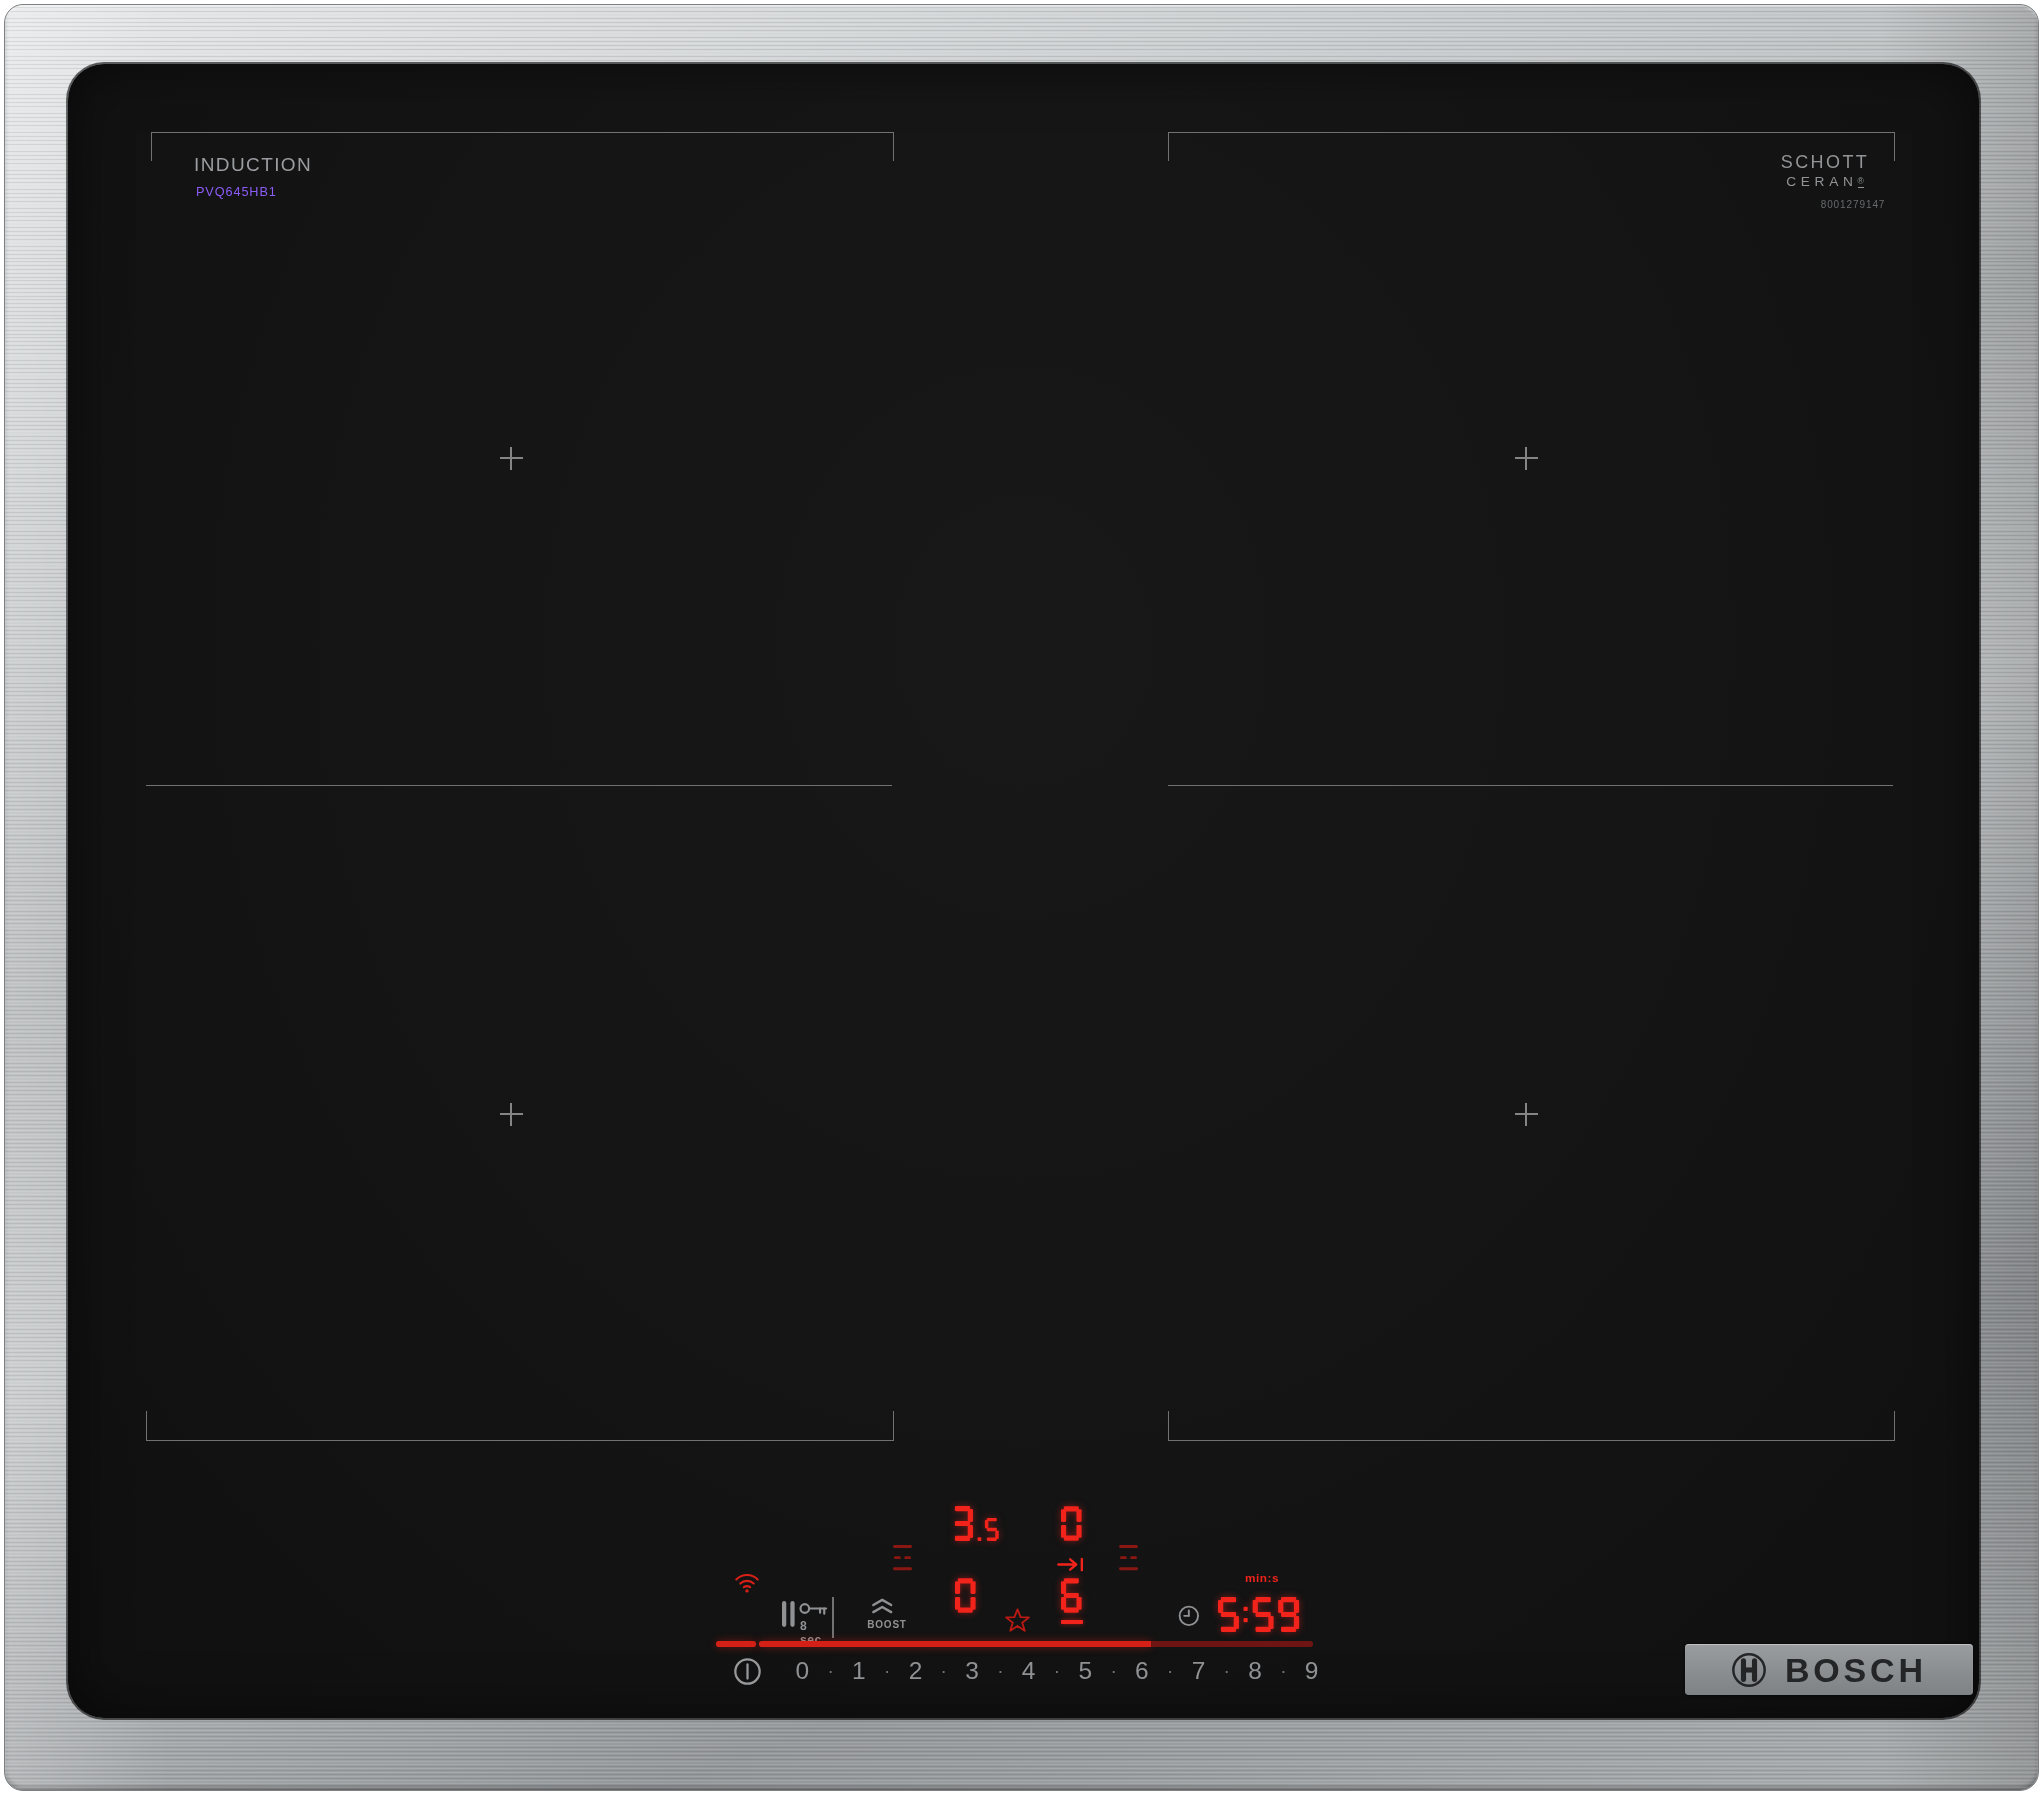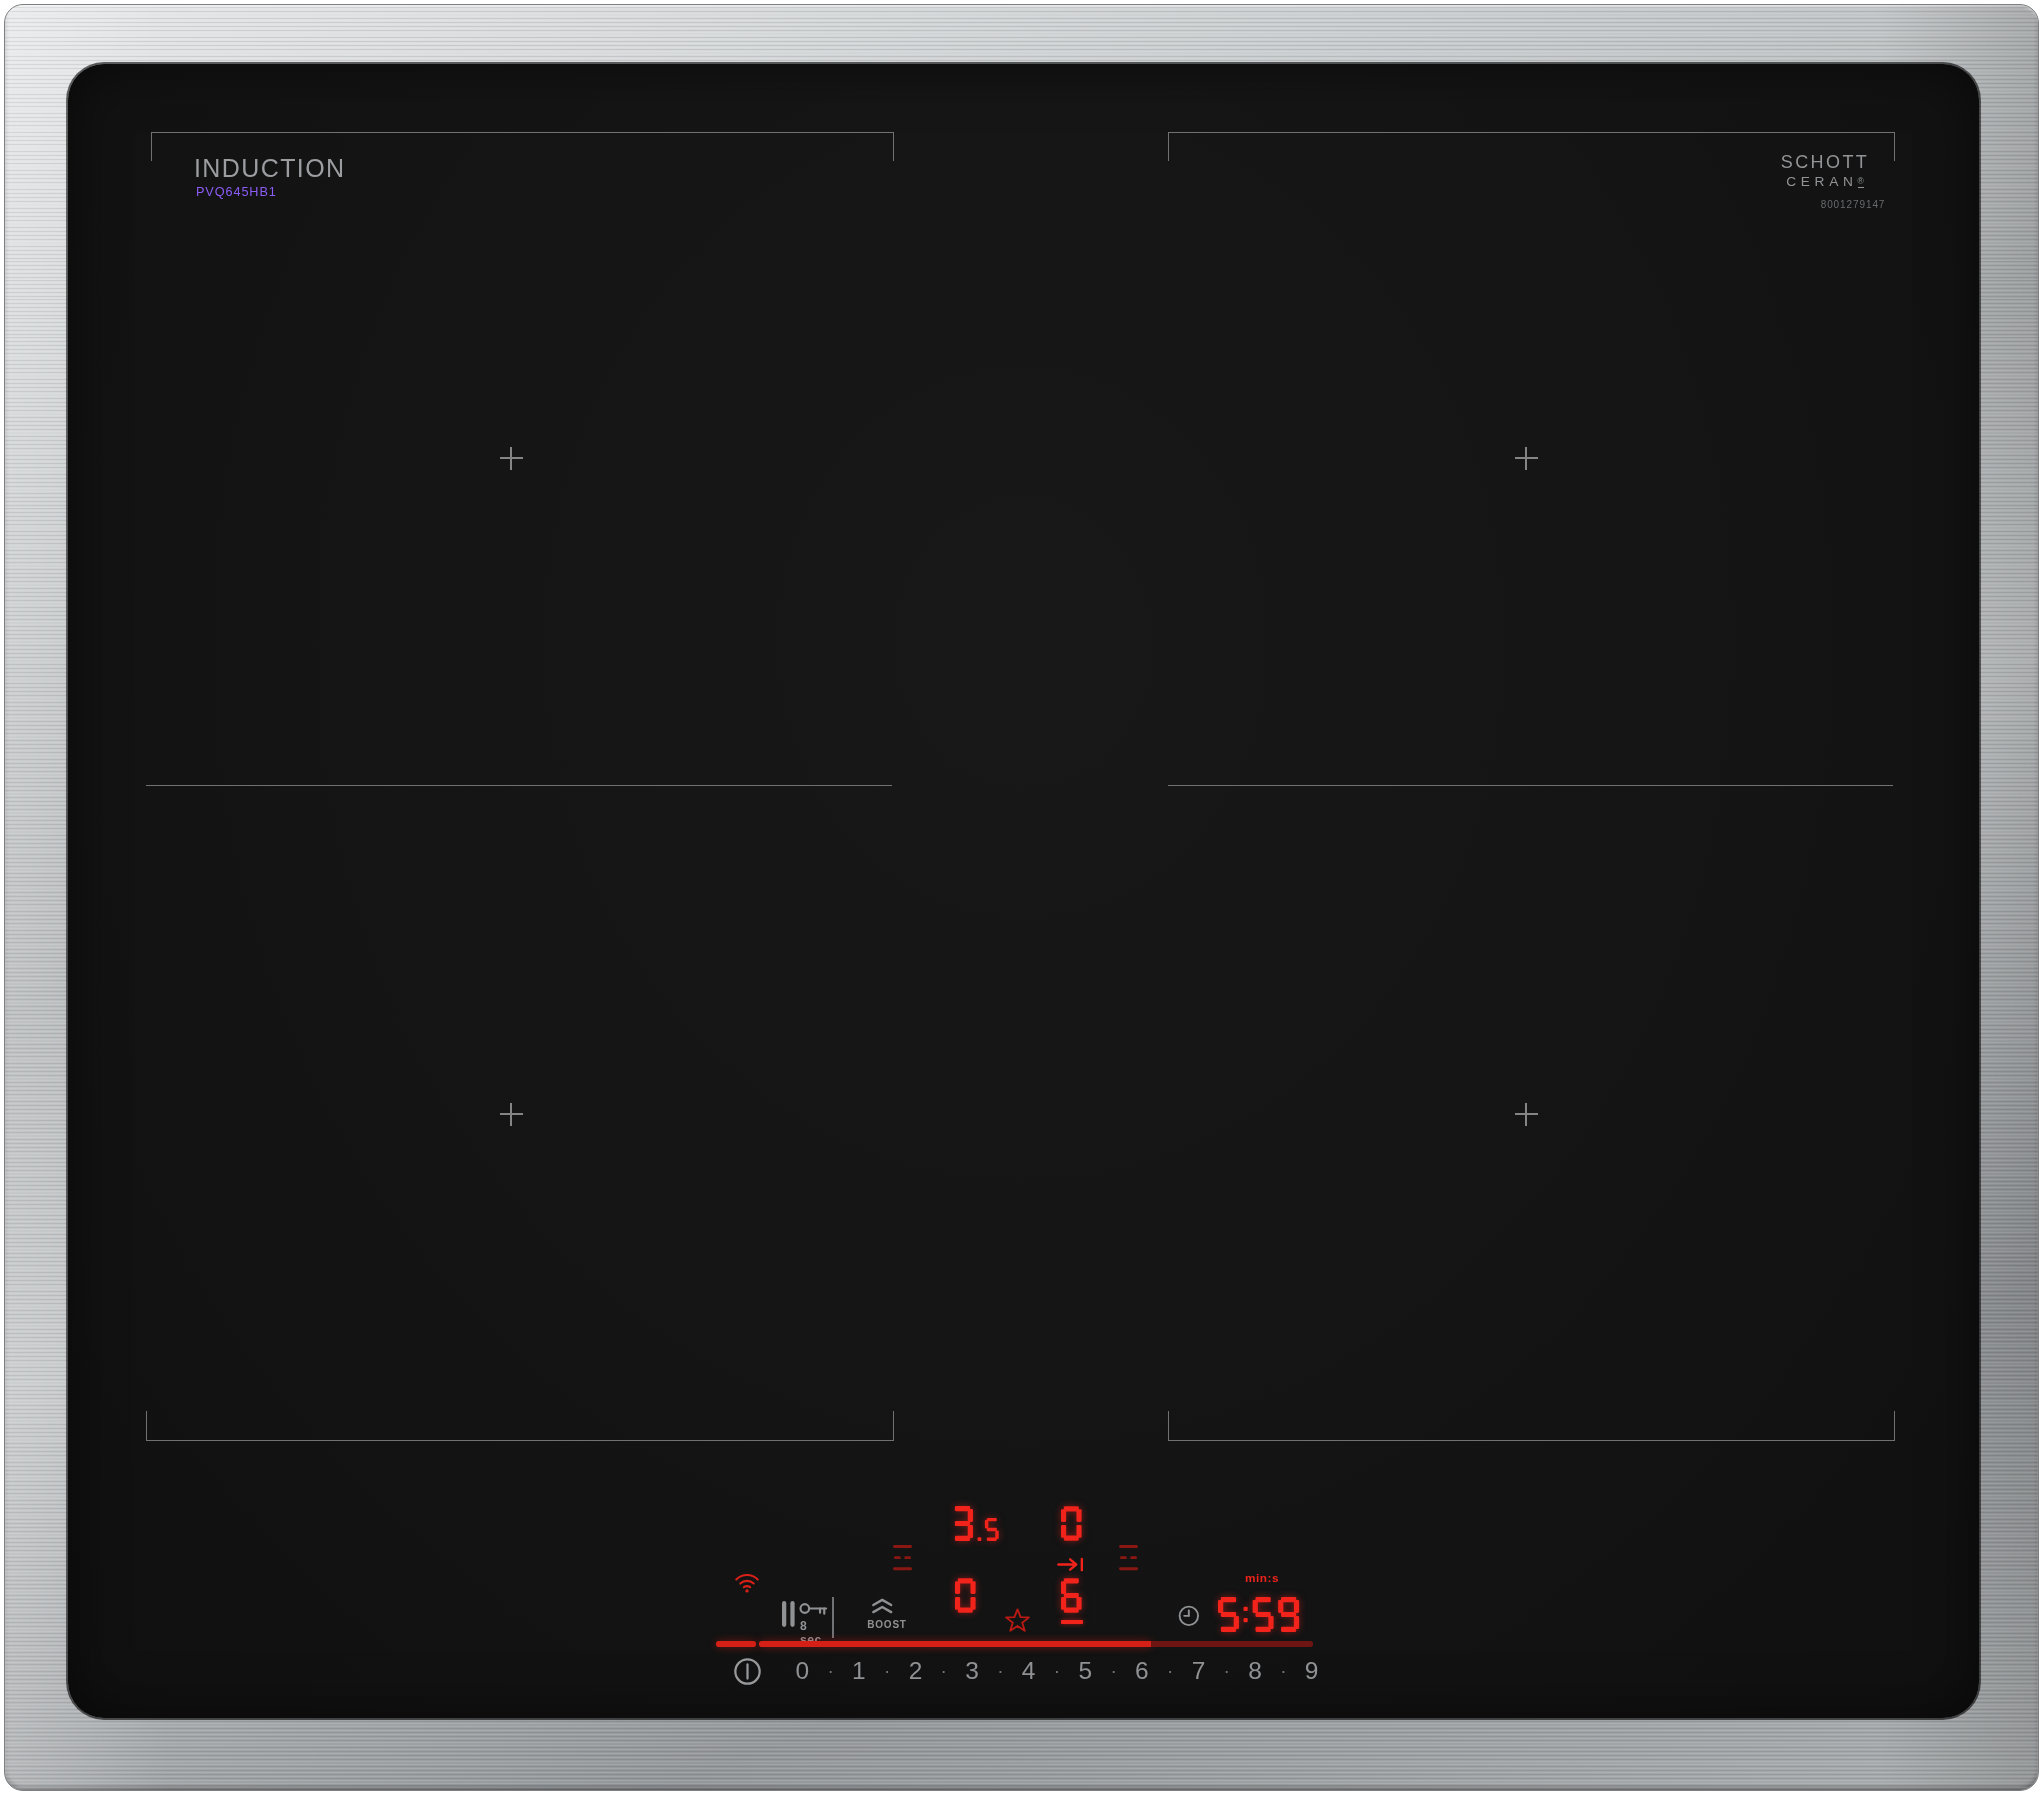--- a/index.html
+++ b/index.html
@@ -25,21 +25,21 @@
 
   
   .bracket-top{position:absolute;height:28px;border-top:1.9px solid var(--mark);border-left:1.9px solid var(--mark);border-right:1.9px solid var(--mark);}
   .bracket-bottom{position:absolute;height:29px;border-bottom:1.9px solid var(--mark);border-left:1.9px solid var(--mark);border-right:1.9px solid var(--mark);}
   .midline{position:absolute;height:0;border-top:1.9px solid var(--mark);}
   .plus{position:absolute;width:22.6px;height:22.6px;}
   .plus::before{content:"";position:absolute;left:0;top:10.4px;width:22.6px;height:1.9px;background:#858585;}
   .plus::after{content:"";position:absolute;left:10.4px;top:0;width:1.9px;height:22.6px;background:#858585;}
 
   
-  .lbl-induction{position:absolute;left:194px;top:154px;font-size:25px;letter-spacing:1.4px;color:#9b9da0;}
+  .lbl-induction{position:absolute;left:194px;top:154px;font-size:19px;letter-spacing:1.4px;color:#9b9da0;}
   .lbl-model{position:absolute;left:196px;top:185px;font-size:12.7px;letter-spacing:0.9px;color:#8b5cf6;}
   .schott{position:absolute;left:1778px;top:153px;width:94px;text-align:center;color:#929496;}
   .schott .l1{font-size:18px;letter-spacing:2.4px;line-height:19px;}
   .schott .l2{font-size:13.7px;letter-spacing:4.7px;line-height:19px;}
   .schott sup{font-size:8.5px;letter-spacing:0;vertical-align:1.9px;border-bottom:0.9px solid #929496;padding-bottom:0.9px;}
   .lbl-serial{position:absolute;left:1806px;top:199px;width:94px;text-align:center;font-size:10px;letter-spacing:0.9px;color:#686b6d;}
 
   
   .seg-display svg{filter:drop-shadow(0 0 3.8px rgba(242,35,27,.5));display:block;}
   .abs{position:absolute;}
@@ -273,15 +273,26 @@
         <span class="dot">·</span>
         <span class="lvl">6</span>
         <span class="dot">·</span>
         <span class="lvl">7</span>
         <span class="dot">·</span>
         <span class="lvl">8</span>
         <span class="dot">·</span>
         <span class="lvl">9</span>
       </div>
 
+    <div id="badge">
+      <span class="abs" style="left:45px;top:6.6px;">
+        <svg width="38" height="38" viewBox="0 0 40 40" fill="none" stroke="#232527" stroke-width="2.6">
+          <circle cx="20" cy="20" r="16.5"></circle>
+          <rect x="11.5" y="7.5" width="5.4" height="25" rx="2.7" fill="#232527" stroke="none"></rect>
+          <rect x="23.1" y="7.5" width="5.4" height="25" rx="2.7" fill="#232527" stroke="none"></rect>
+          <rect x="13" y="17.3" width="14" height="5.4" fill="#232527" stroke="none"></rect>
+        </svg>
+      </span>
+      <span class="bosch-word">BOSCH</span>
+    </div>
   </div>
 </div>
 
 
 </body></html>

